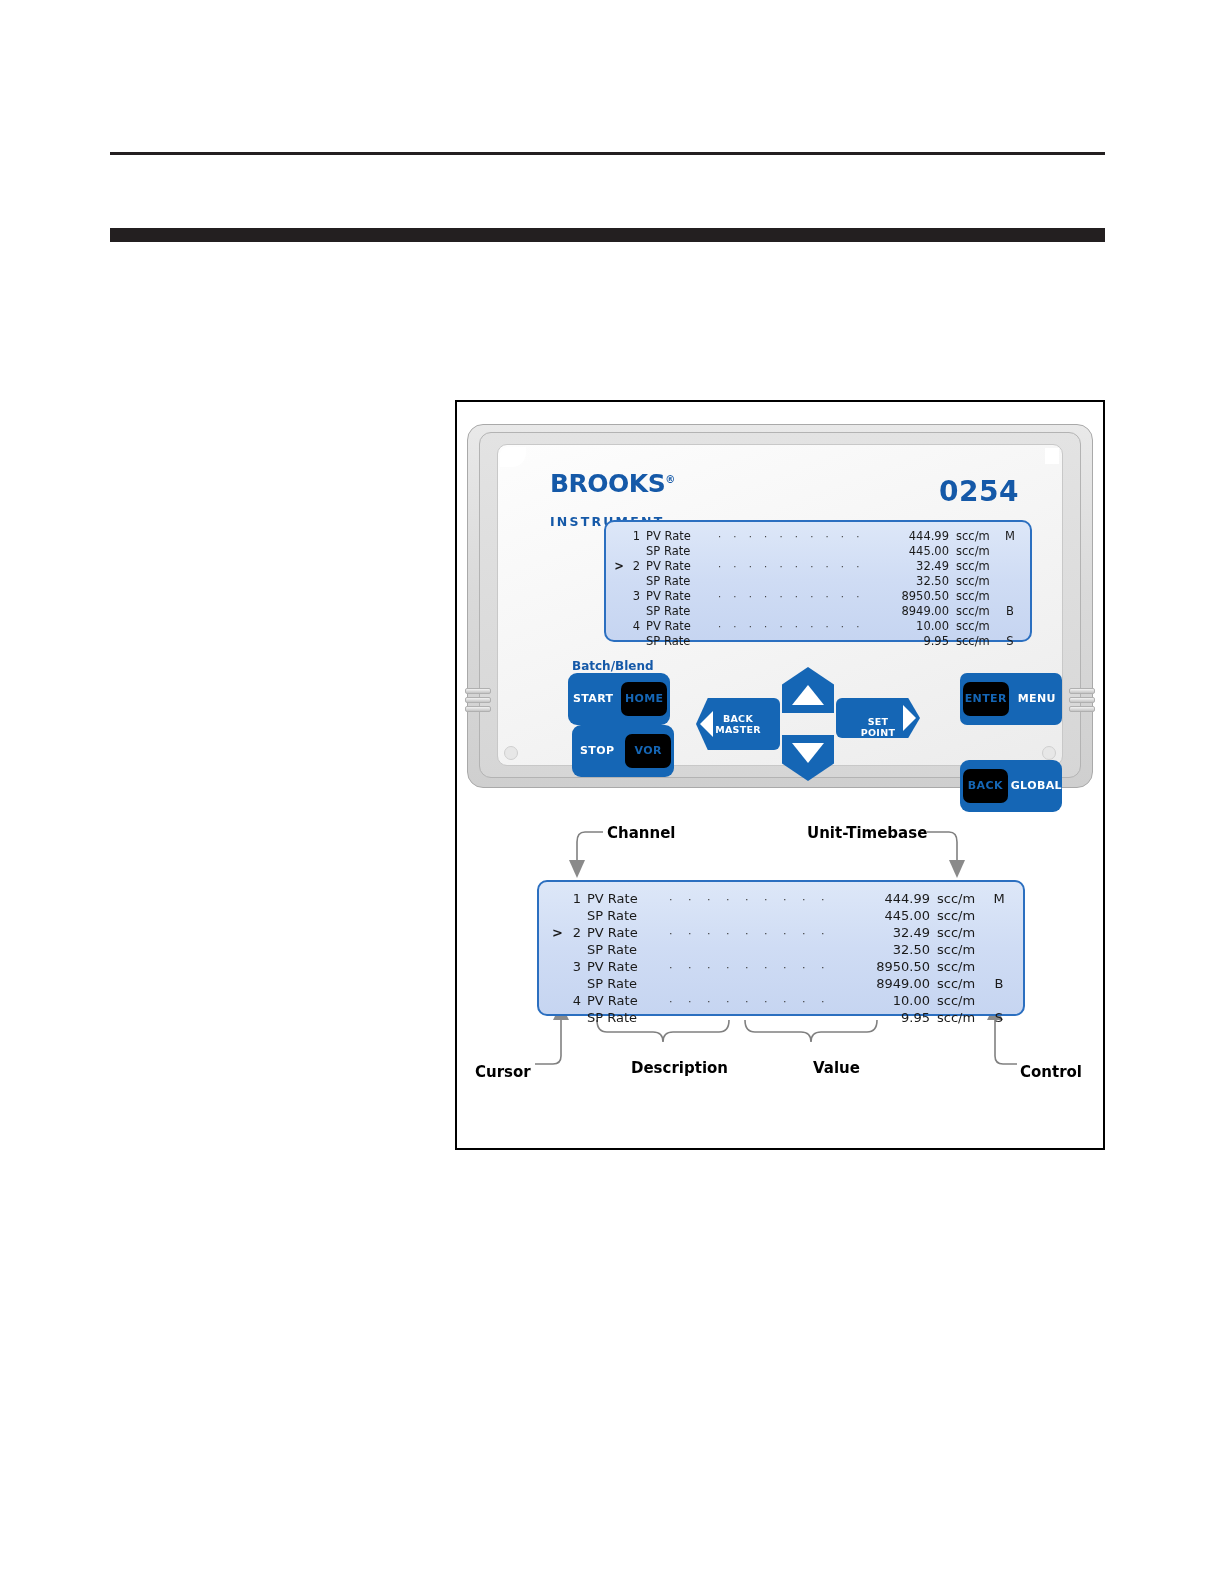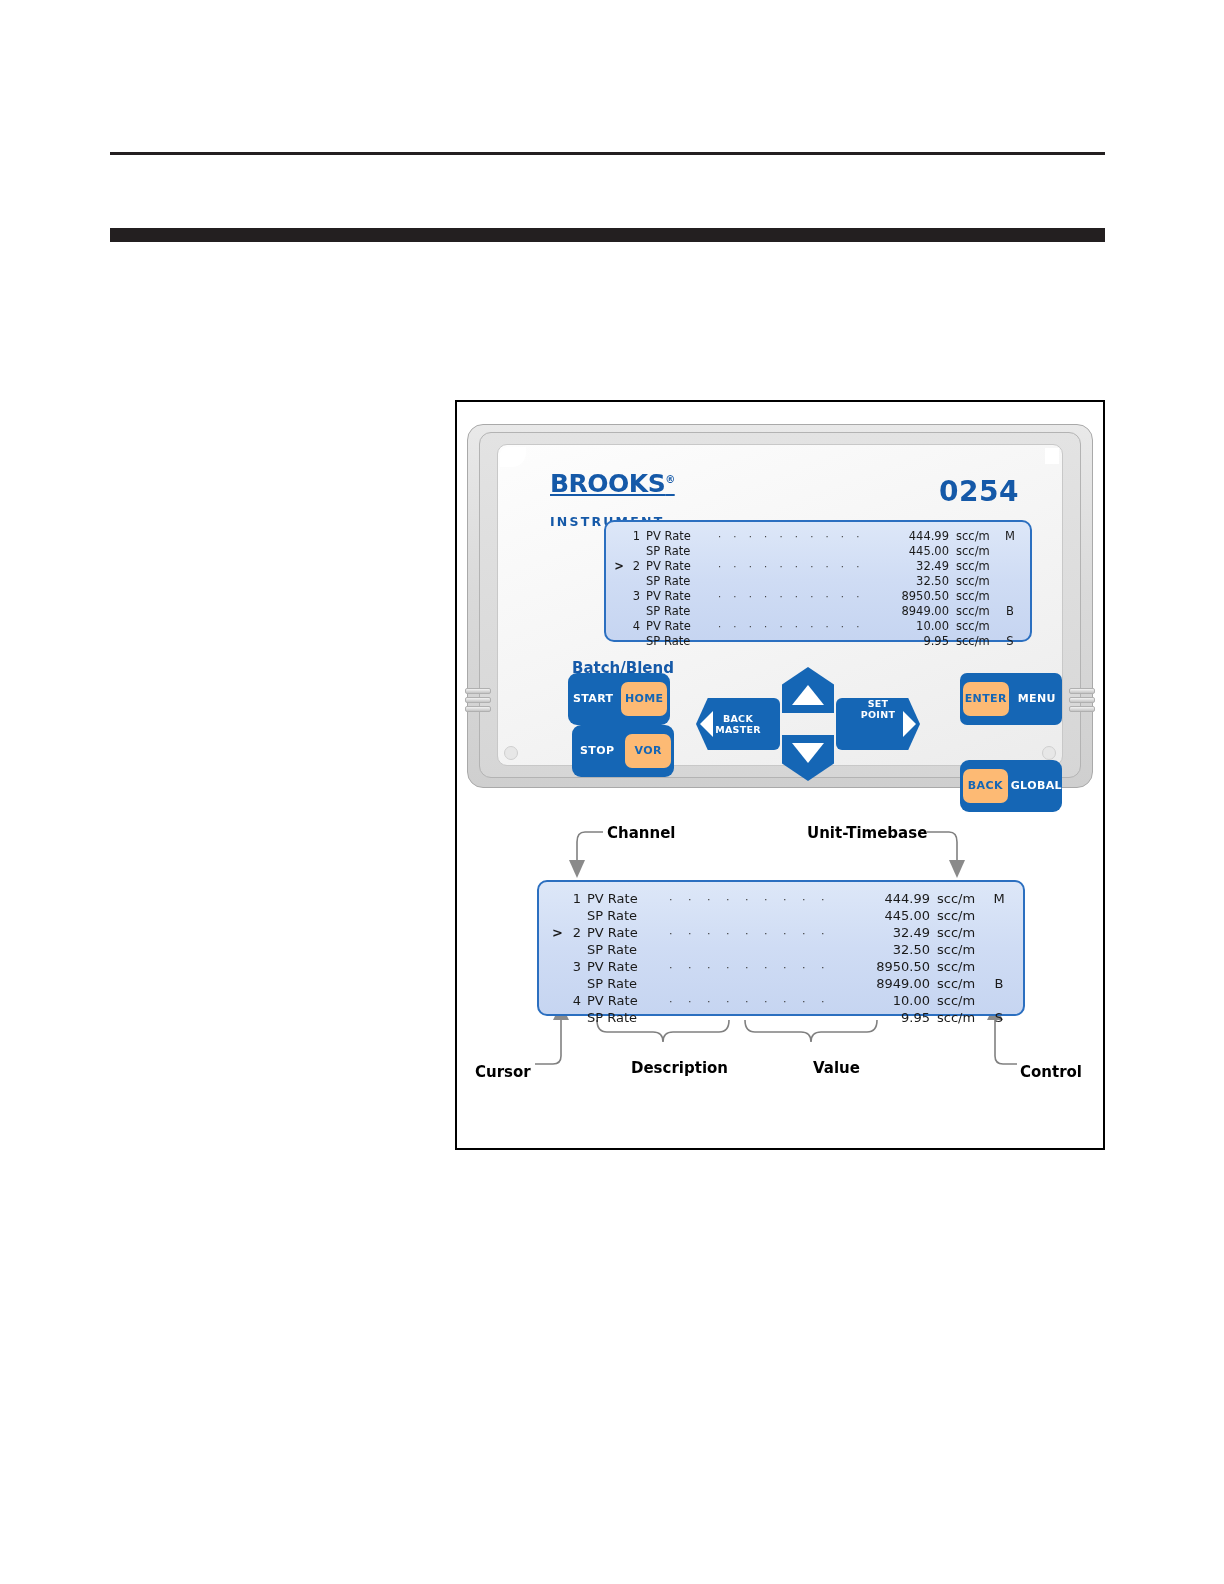--- a/index.html
+++ b/index.html
@@ -74,21 +74,20 @@
     display:block;height:4px;margin-bottom:3px;
     background:linear-gradient(180deg,#f2f2f2,#c4c4c4);
     border:1px solid #b0b0b0;border-radius:2px;
   }
 
   
   .brand{position:absolute;left:52px;top:26px;line-height:1;}
   .brand .b1{
     font-size:25px;font-weight:bold;color:#1559a8;letter-spacing:-0.5px;
     font-family:"DejaVu Sans", sans-serif;
-    text-decoration:underline;
   }
   .brand .b1 sup{font-size:10px;vertical-align:super;}
   .brand .b2{
     font-size:12.5px;font-weight:bold;color:#1559a8;letter-spacing:2.2px;
     margin-top:20px;font-family:"DejaVu Sans", sans-serif;
   }
   .model{
     position:absolute;right:43px;top:30px;
     font-size:28px;font-weight:bold;color:#1559a8;letter-spacing:0.5px;
     font-family:"DejaVu Sans", sans-serif;
@@ -120,34 +119,34 @@
   .lcd-device{
     position:absolute;left:106px;top:75px;width:428px;height:122px;
     padding:7px 10px 0 4px;
   }
   .lcd-device .lcd-row{font-size:11.5px;height:15px;line-height:15px;}
   .lcd-device .c-dots{letter-spacing:4.5px;font-size:10px;}
 
   
   .kp-label{
     position:absolute;left:74px;top:214px;
-    font-size:15px;font-weight:bold;color:#1559a8;
+    font-size:12px;font-weight:bold;color:#1559a8;
     font-family:"DejaVu Sans", sans-serif;
   }
   .blue{background:#1566b5;}
   .btn-pair{
     position:absolute;width:102px;height:52px;border-radius:9px;
     display:flex;align-items:center;overflow:hidden;
   }
   .btn-pair span{
     font-size:11px;font-weight:bold;color:#ffffff;letter-spacing:.4px;
     font-family:"DejaVu Sans", sans-serif;text-align:center;
   }
   .sub-white{
-    background:#fdba74;border-radius:7px;
+    background:#000000;border-radius:7px;
     color:#1566b5 !important;
     height:34px;line-height:34px;width:47px;margin:0 3px;
   }
   .half{width:52px;line-height:42px;}
 
   .bp-start{left:70px;top:228px;}
   .bp-stop{left:74px;top:280px;}
   .bp-enter{left:462px;top:228px;border-radius:7px;}
   .bp-back{left:462px;top:280px;margin-top:35px;}
 
@@ -158,25 +157,25 @@
     clip-path:polygon(0% 50%, 14% 0%, 100% 0%, 100% 100%, 14% 100%);
     border-radius:6px;
     display:flex;align-items:center;justify-content:center;
   }
   .key-left:after{
     content:"";position:absolute;left:4px;top:50%;transform:translateY(-50%);
     width:0;height:0;border-top:13px solid transparent;border-bottom:13px solid transparent;
     border-right:13px solid #ffffff;
   }
   .key-right{
-    position:absolute;left:338px;top:253px;width:84px;height:52px;
+    position:absolute;left:338px;top:253px;width:84px;height:40px;
     background:#1566b5;
     clip-path:polygon(0% 0%, 86% 0%, 100% 50%, 86% 100%, 0% 100%);
     border-radius:6px;
-    display:flex;align-items:flex-start;justify-content:center;
+    display:flex;align-items:flex-end;justify-content:center;
   }
   .key-right:after{
     content:"";position:absolute;right:4px;top:50%;transform:translateY(-50%);
     width:0;height:0;border-top:13px solid transparent;border-bottom:13px solid transparent;
     border-left:13px solid #ffffff;
   }
   .key-left span,.key-right span{
     position:relative;z-index:2;font-size:9.5px;font-weight:bold;color:#ffffff;
     line-height:11px;text-align:center;font-family:"DejaVu Sans", sans-serif;
     letter-spacing:.3px;

